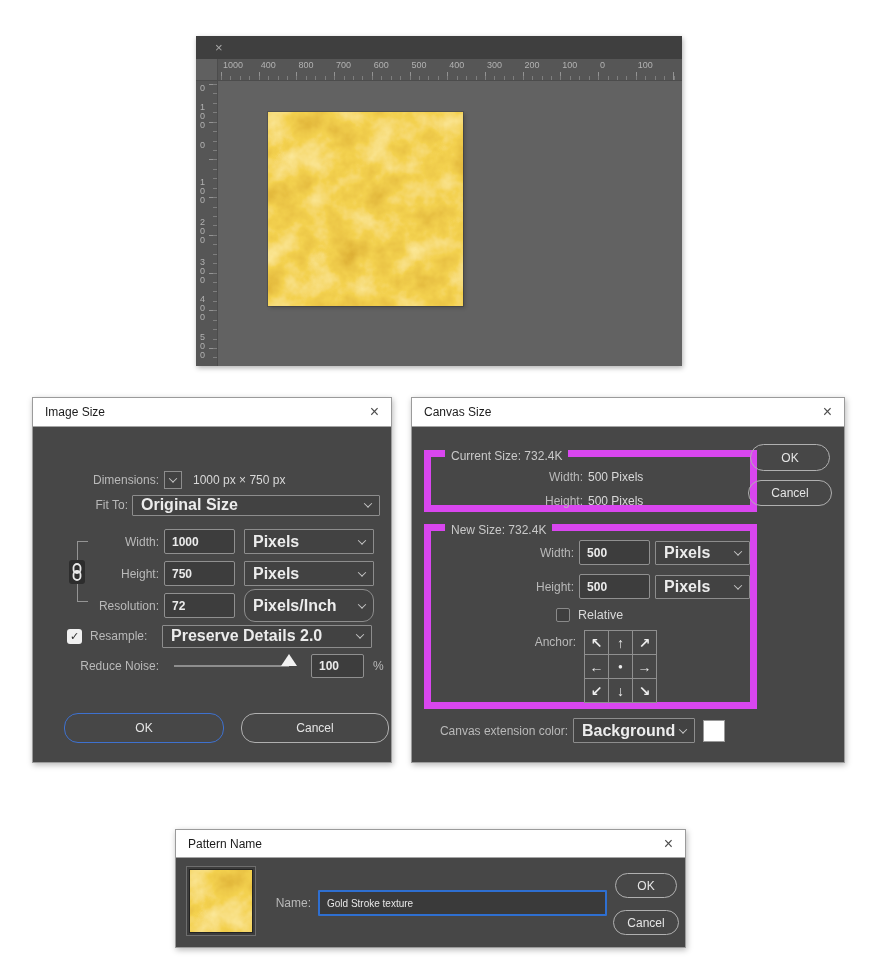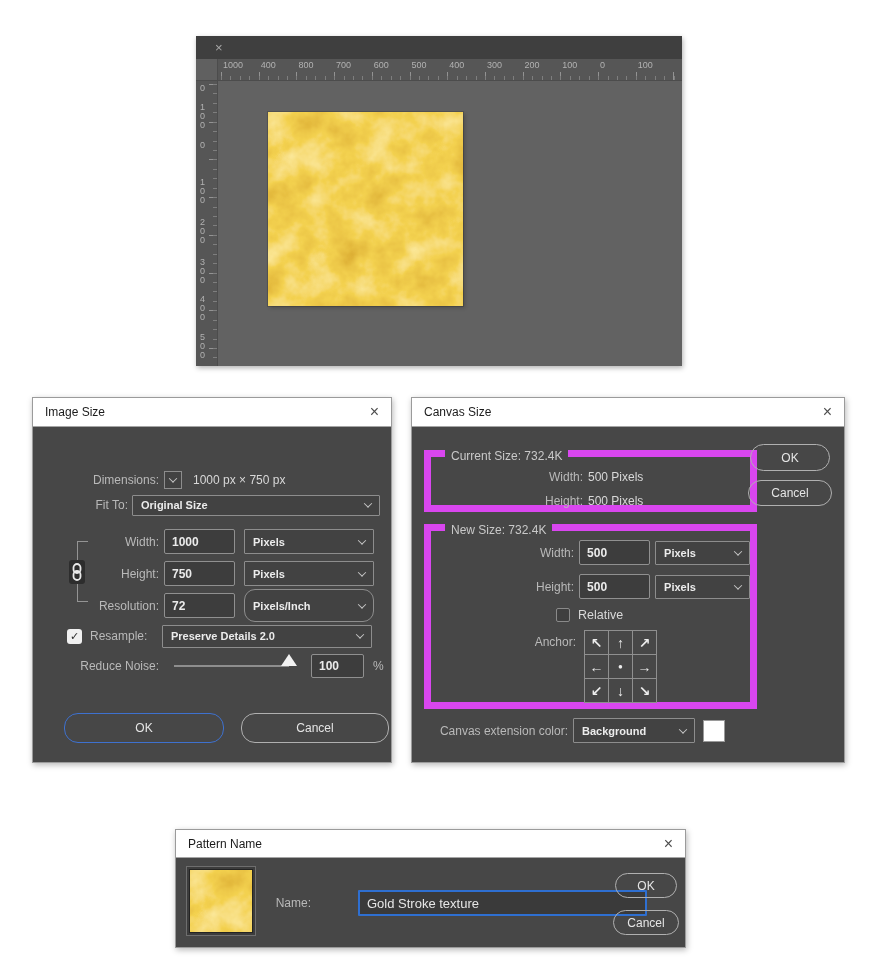--- a/index.html
+++ b/index.html
@@ -46,21 +46,21 @@
     border-bottom:1px solid #a5a5a5; display:flex; align-items:center; padding:0 12px; }
   .dlg-title { flex:1; font-size:12px; color:#1b1b1b; }
   .dlg-close { color:#4d4d4d; font-size:16px; line-height:16px; cursor:pointer; }
   .lbl { color:#b9b9b9; font-size:12px; text-align:right; white-space:nowrap; }
   .val { color:#d8d8d8; font-size:12px; white-space:nowrap; }
   .field { background:#3d3d3d; border:1px solid #909090; border-radius:2px; color:#ebebeb;
     font-weight:bold; font-size:12px; font-family:"Liberation Sans","DejaVu Sans",sans-serif;
     padding:0 0 0 7px; outline:none; }
   .dropdown { background:#424242; border:1px solid #8d8d8d; border-radius:1px; display:flex;
     align-items:center; justify-content:space-between; padding:0 8px; cursor:pointer; }
-  .dropdown .dd-val { color:#ececec; font-size:11px; font-weight:bold; white-space:nowrap; }
+  .dropdown .dd-val { color:#ececec; font-size:16px; font-weight:bold; white-space:nowrap; }
   .chev { width:6px; height:6px; border-right:1.5px solid #c6c6c6; border-bottom:1.5px solid #c6c6c6;
     transform:rotate(45deg) translate(-1px,-1px); flex:none; }
   .pill { position:absolute; border:1.5px solid #b0b0b0; border-radius:14px; background:transparent;
     color:#e5e5e5; font-size:12px; display:flex; align-items:center; justify-content:center; cursor:pointer; }
   .pill.blue { border-color:#3e71cf; }
   .checkbox-on { width:15px; height:15px; background:#f0f0f0; border-radius:3px; display:flex;
     align-items:center; justify-content:center; color:#2b2b2b; font-size:11px; font-weight:bold; cursor:pointer; }
   .checkbox-off { width:14px; height:14px; background:#3f3f3f; border:1px solid #8a8a8a; border-radius:2px; cursor:pointer; }
 
   
@@ -91,22 +91,22 @@
     justify-content:center; color:#ededed; font-size:14px; font-weight:bold; cursor:pointer; }
   .anchor-cell.center { font-size:8px; }
   .swatch { width:22px; height:22px; background:#ffffff; border:1px solid #9a9a9a; cursor:pointer; }
 
   
   .thumb-frame { position:absolute; left:10px; top:36px; width:70px; height:70px; background:#3c3c3c;
     border:1px solid #6e6e6e; padding:3px; }
   .thumb-frame svg { width:62px; height:62px; display:block; outline:1px solid #242424; }
   .pn-input { position:absolute; left:142px; top:60px; width:289px; height:26px;
     background:#3a3a3a; border:2px solid #2e6fd1; border-radius:1px; color:#e6e6e6;
-    font-size:13px; padding:0 7px; outline:none;
-    font-family:"Liberation Sans","DejaVu Sans",sans-serif;margin-left:40px; }
+    font-size:10px; padding:0 7px; outline:none;
+    font-family:"Liberation Sans","DejaVu Sans",sans-serif; }
 </style>
 </head>
 <body>
 
 <div class="stage">
 
   <svg width="0" height="0" style="position:absolute" aria-hidden="true">
     <defs>
       <filter id="goldtex" x="0" y="0" width="100%" height="100%">
         <feTurbulence type="fractalNoise" baseFrequency="0.032" numOctaves="4" seed="11" result="n"></feTurbulence>

